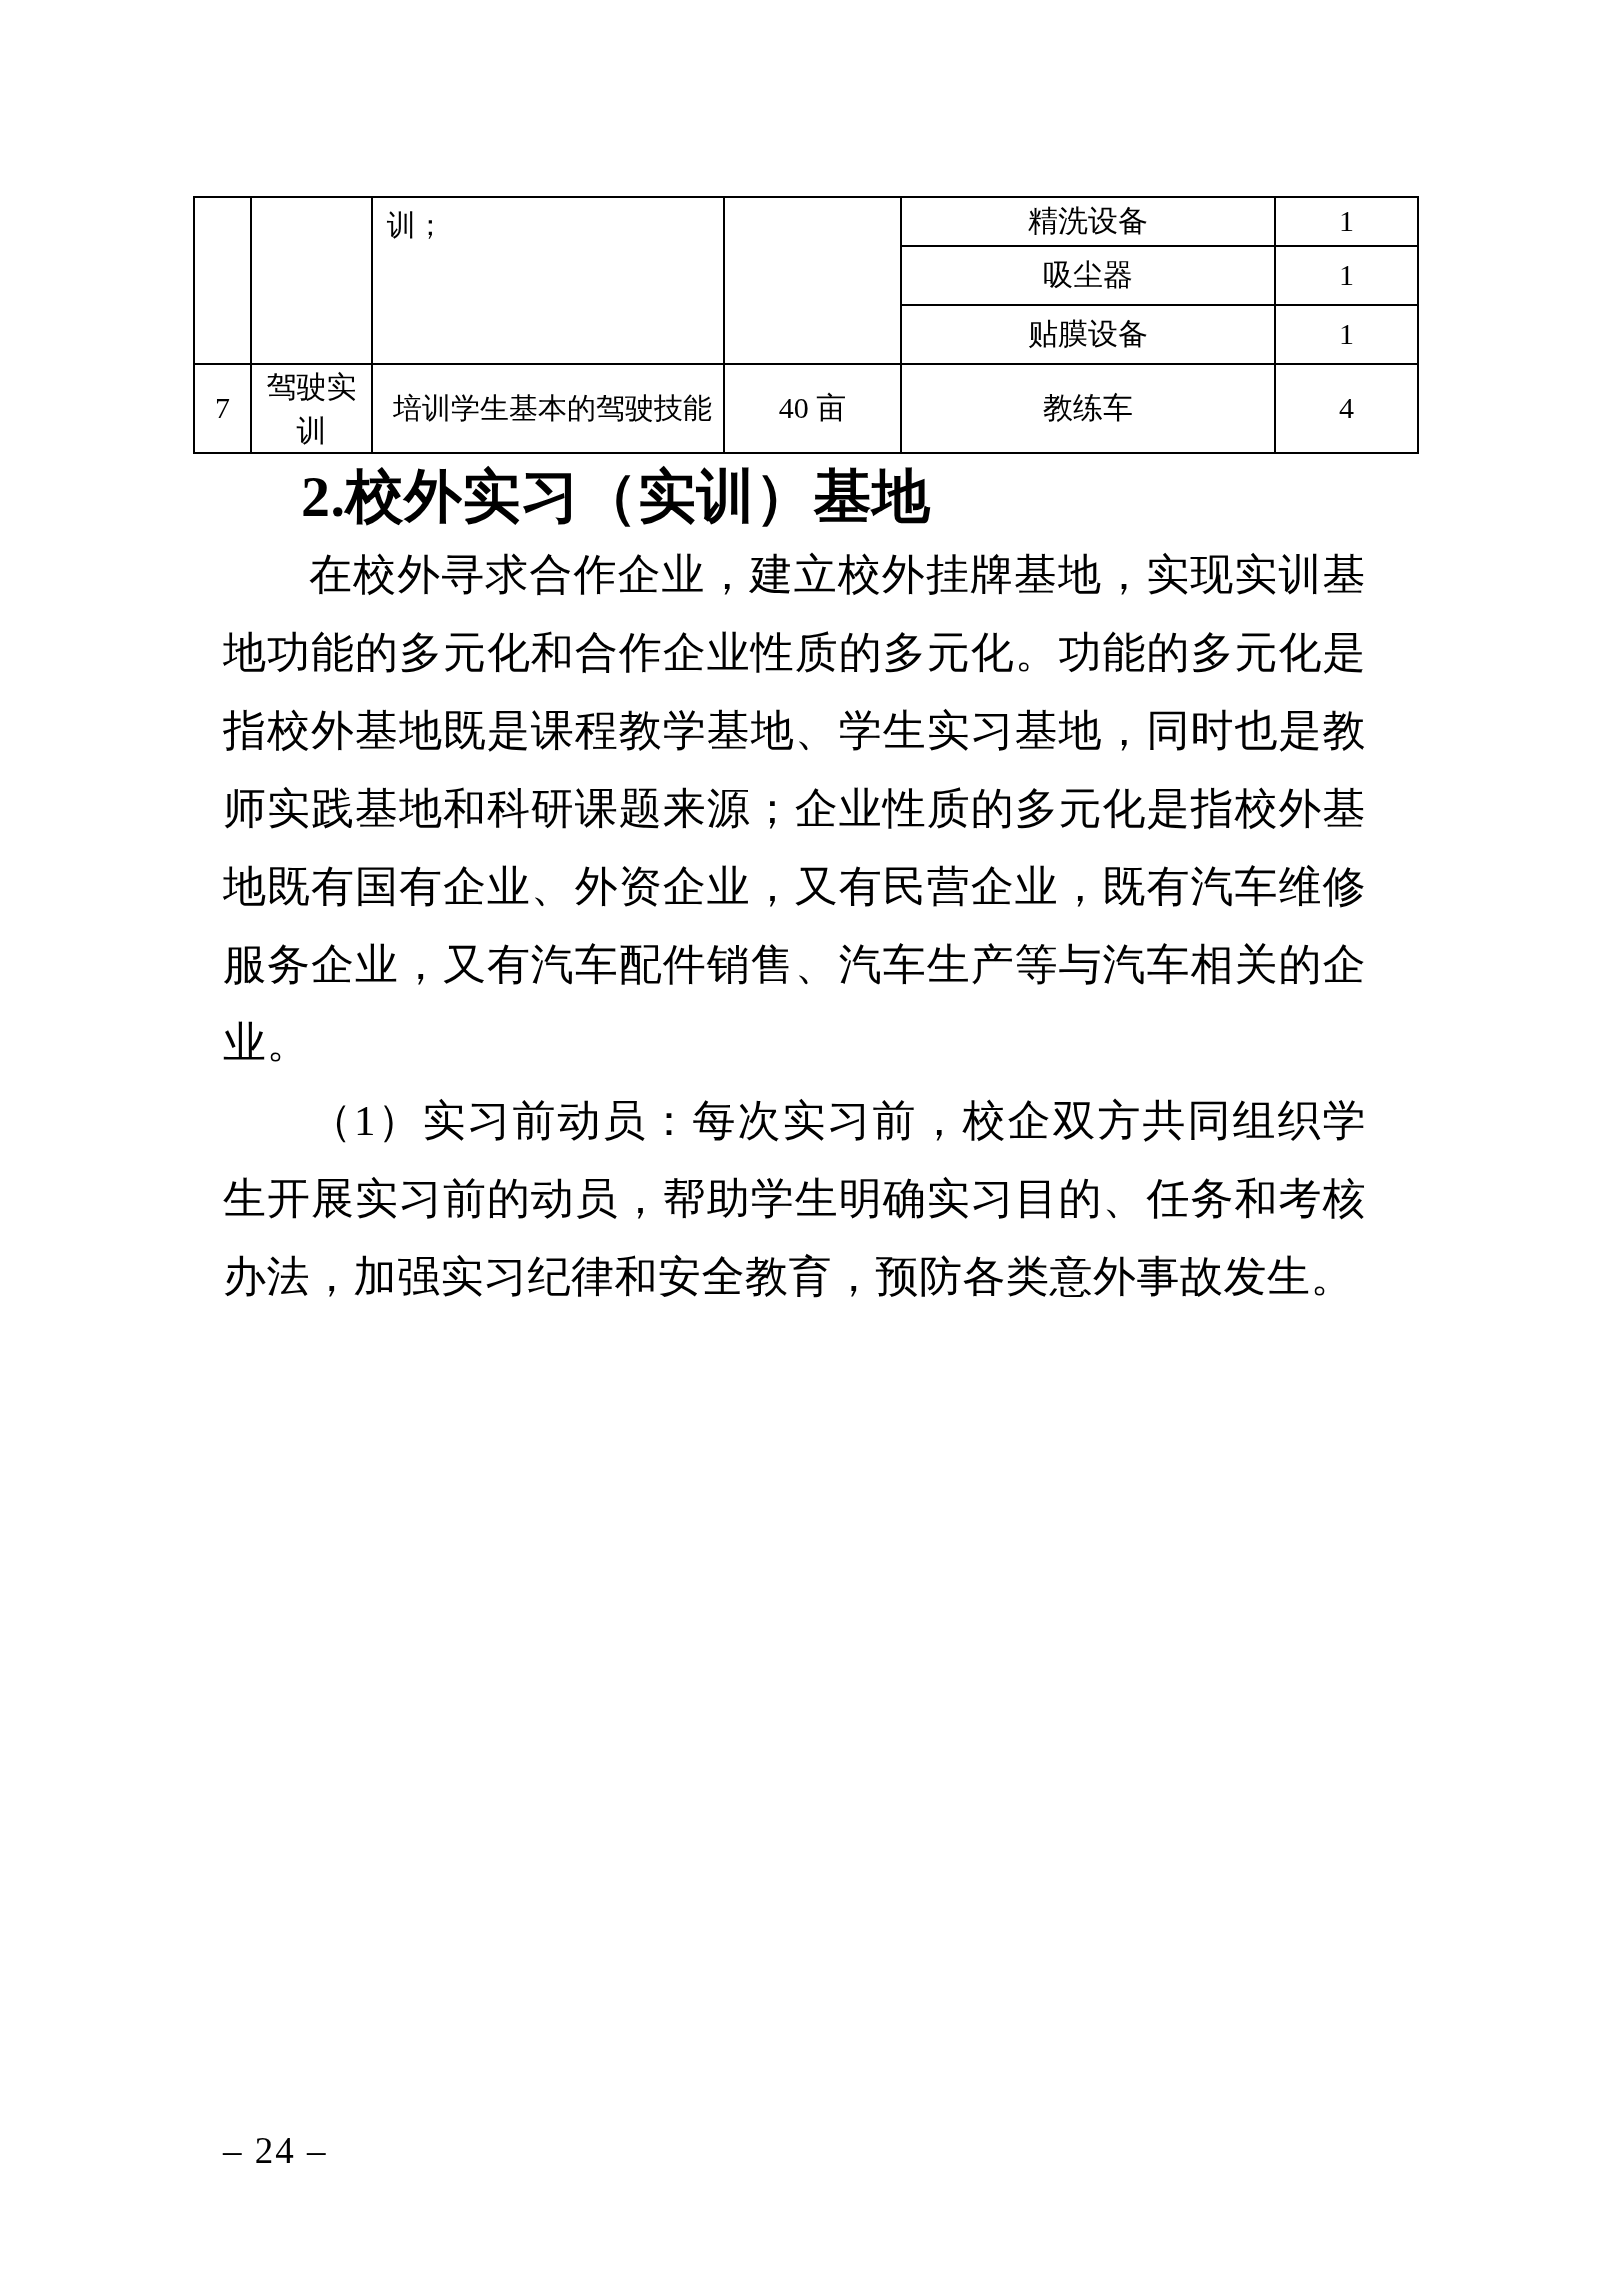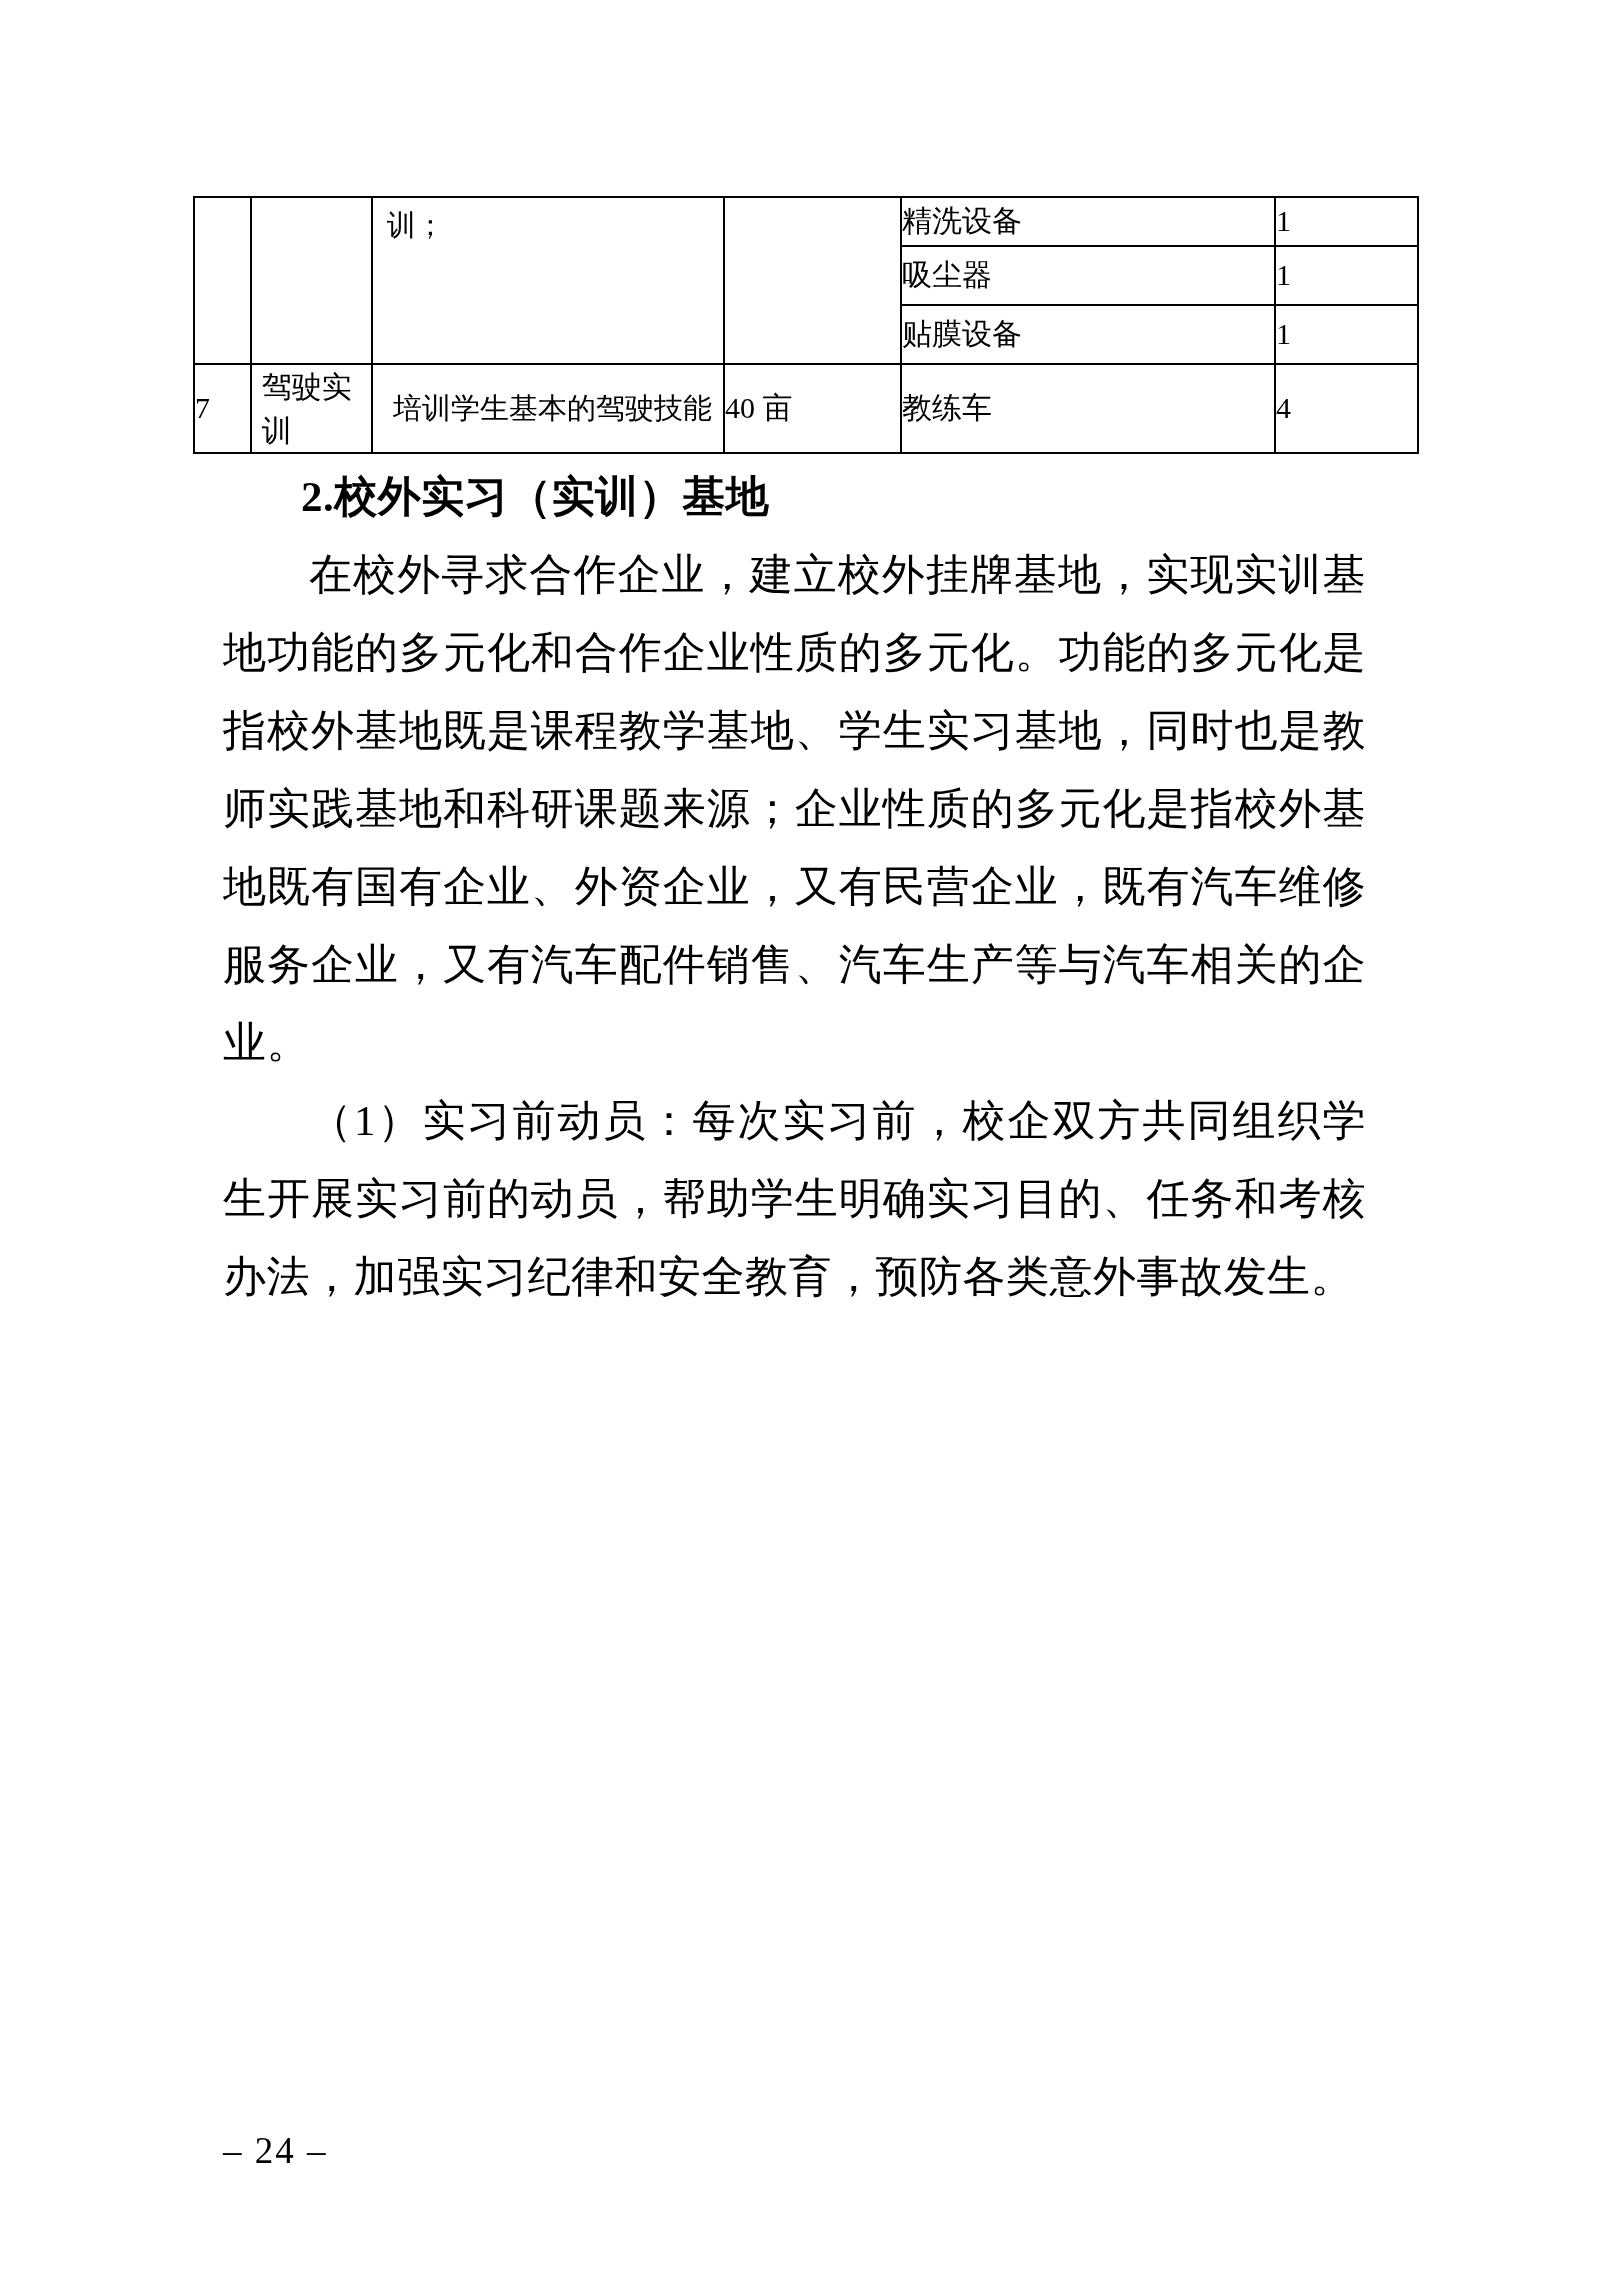--- a/index.html
+++ b/index.html
@@ -20,21 +20,21 @@
     left: 193px;
     top: 196px;
     width: 1224px;
     border-collapse: collapse;
     table-layout: fixed;
     border: 2.9px solid #000;
   }
   .doc-table td {
     border: 2px solid #000;
     font-size: 30px;
-    text-align: left;
+    text-align: center;
     vertical-align: middle;
     padding: 0;
     line-height: 1.35;
     overflow: hidden;
   }
   .doc-table td.desc-cont {
     text-align: left;
     vertical-align: top;
     padding: 7.8px 5.9px 0 13.7px;
     font-size: 29px;
@@ -62,21 +62,21 @@
     top: 458px;
     width: 1143px;
     font-size: 43px;
     line-height: 78px;
     text-align: justify;
     text-align-last: left;
     letter-spacing: 0.5px;
   }
   .heading {
     font-weight: bold;
-    font-size: 43px;
+    font-size: 58px;
     text-indent: 78px;
     white-space: nowrap;
   }
   .para { text-indent: 86px; }
 
   
   .footer {
     position: absolute;
     left: 223px;
     top: 2129px;

